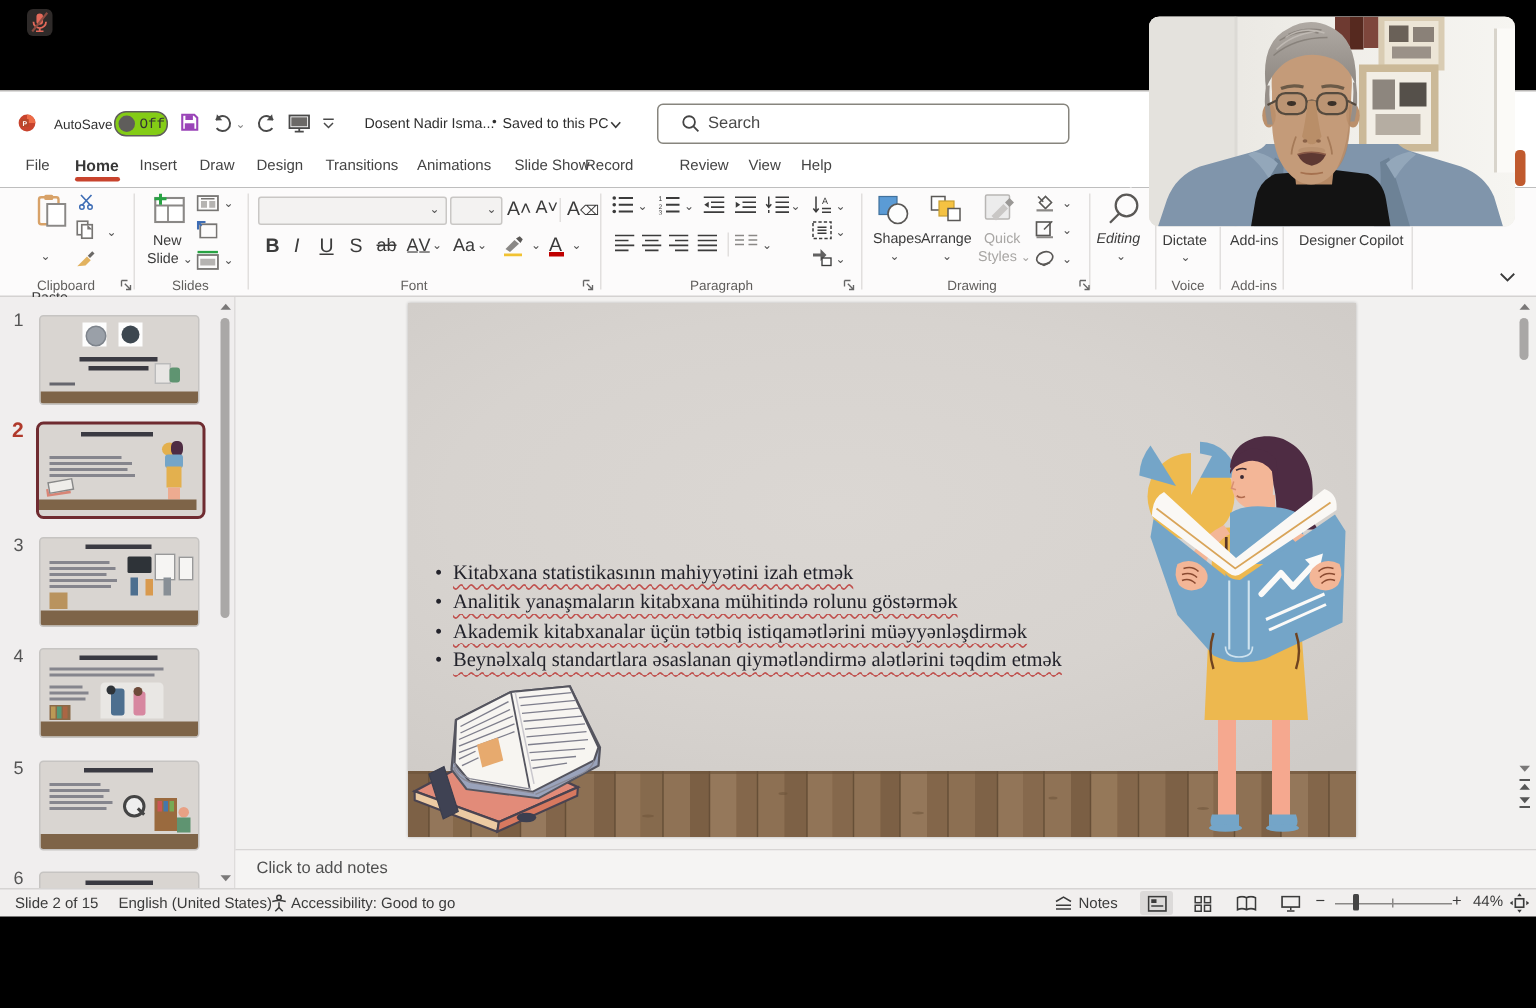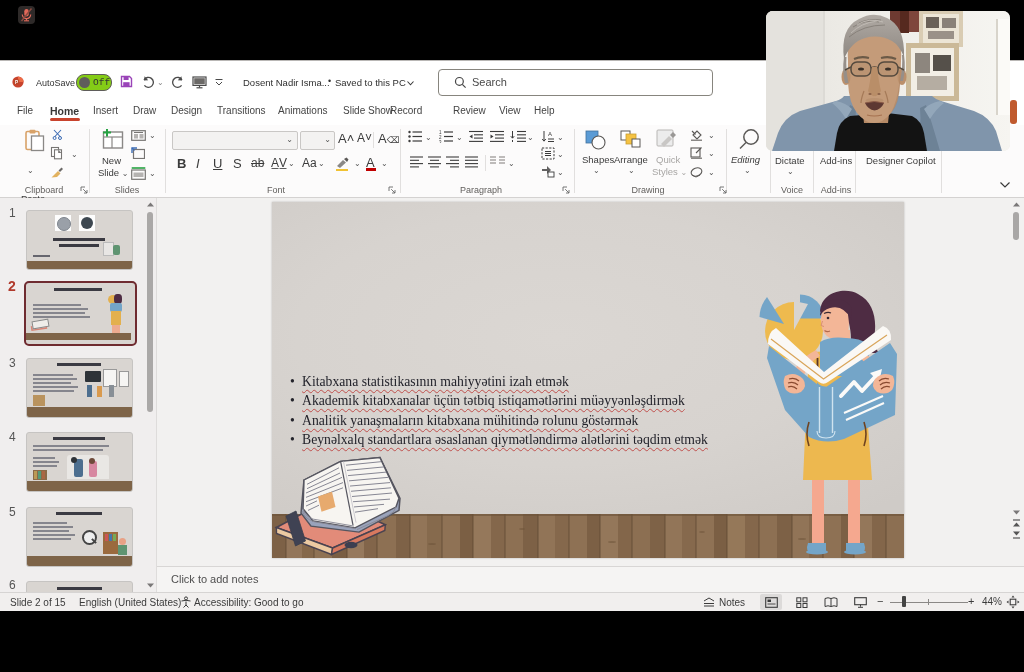--- a/index.html
+++ b/index.html
@@ -511,22 +511,22 @@
       <path d="M1 7.5 L4.5 3.5 L8 7.5 Z" fill="#555"></path>
     </svg>
   <svg class="abs" style="left:1012px;top:530px;" width="9" height="9" viewBox="0 0 9 9">
       <path d="M1 1.5 L4.5 5.5 L8 1.5 Z" fill="#555"></path>
       <line x1="1" y1="8" x2="8" y2="8" stroke="#555" stroke-width="1.2"></line>
     </svg>
 
   <div class="abs" id="slide">
     <div class="abs" id="bullets">
       <div class="bl"><span class="dot">•</span><span class="wavy">Kitabxana statistikasının mahiyyətini izah etmək</span></div>
+      <div class="bl"><span class="dot">•</span><span class="wavy">Analitik yanaşmaların kitabxana mühitində rolunu göstərmək</span></div>
       <div class="bl"><span class="dot">•</span><span class="wavy">Akademik kitabxanalar üçün tətbiq istiqamətlərini müəyyənləşdirmək</span></div>
-      <div class="bl"><span class="dot">•</span><span class="wavy">Analitik yanaşmaların kitabxana mühitində rolunu göstərmək</span></div>
       <div class="bl"><span class="dot">•</span><span class="wavy">Beynəlxalq standartlara əsaslanan qiymətləndirmə alətlərini təqdim etmək</span></div>
     </div>
     <div class="abs" id="floor">
       <svg width="632" height="44" viewBox="0 0 632 44" preserveAspectRatio="none">
         <rect width="632" height="44" fill="#8a6d4f"></rect>
         <g>
           <rect x="0" width="14" height="44" fill="#7d6146"></rect>
             <rect x="14" width="16" height="44" fill="#93765a"></rect>
           <rect x="30" width="12" height="44" fill="#85684a"></rect>
             <rect x="42" width="18" height="44" fill="#8f7254"></rect>

